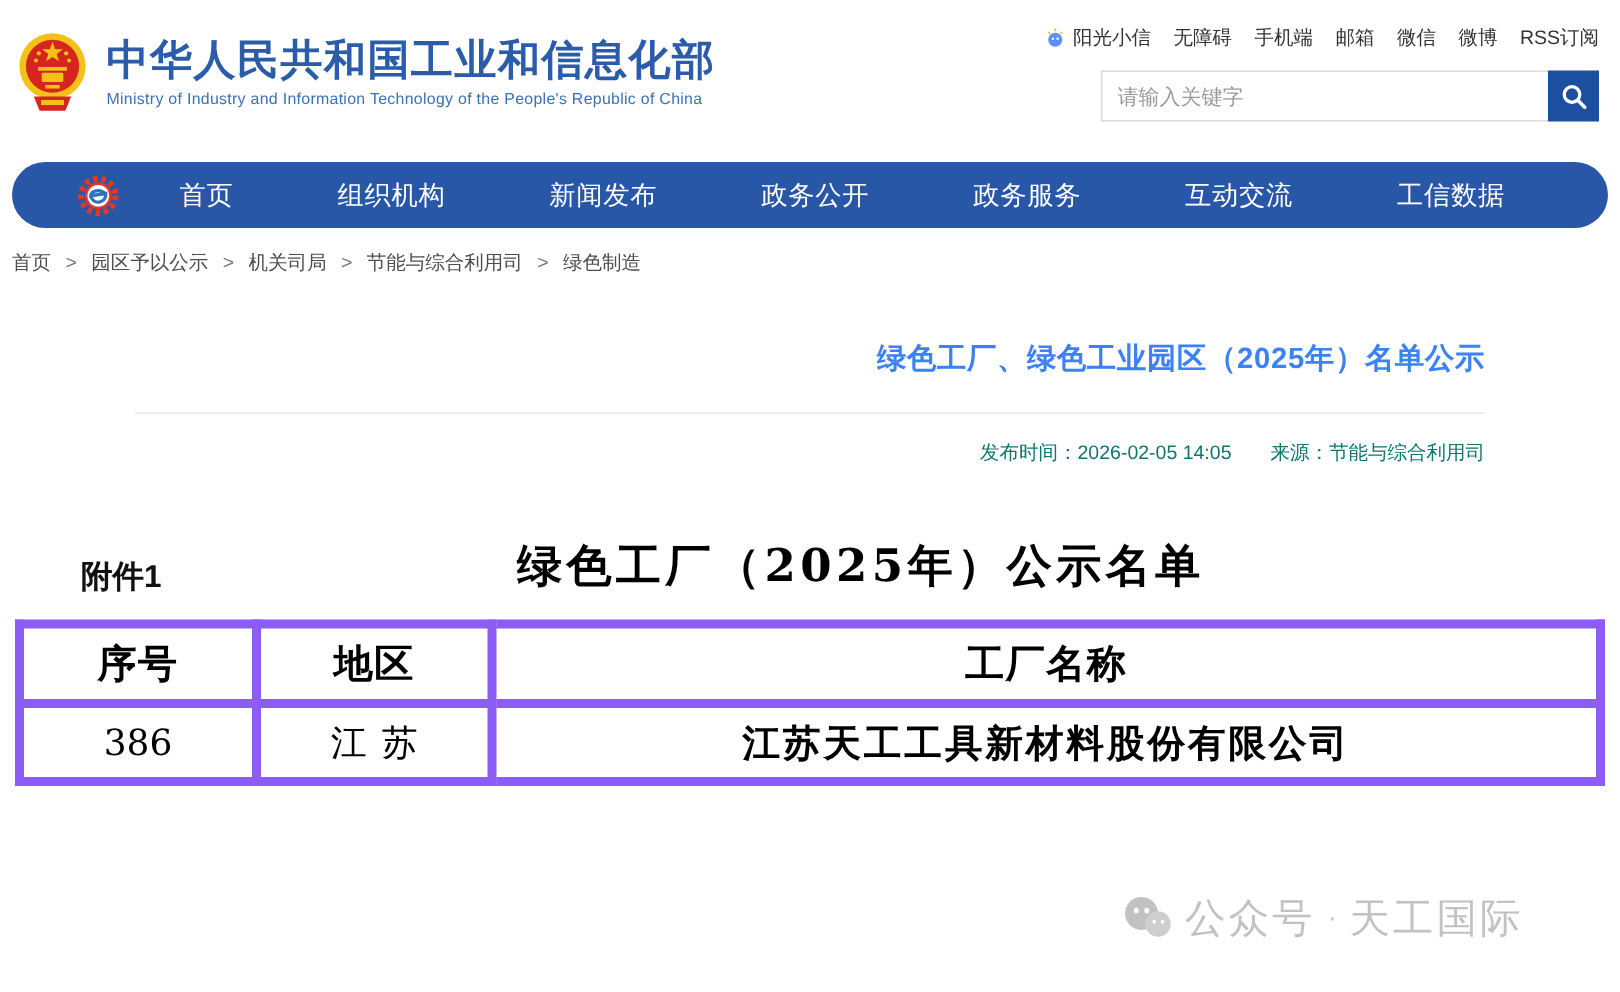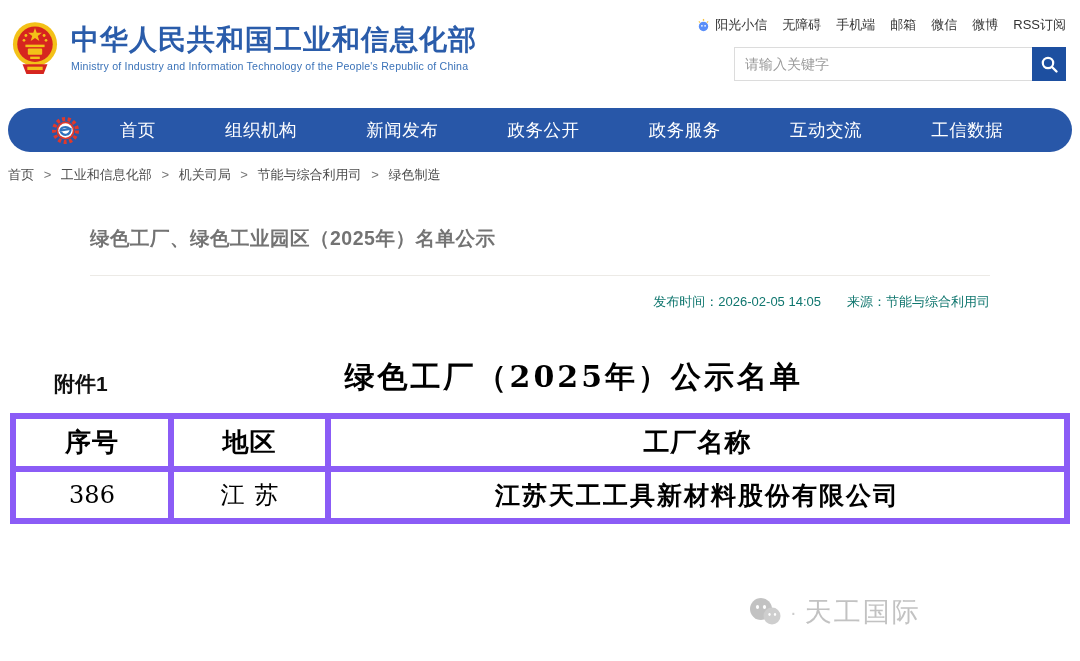--- a/index.html
+++ b/index.html
@@ -43,21 +43,21 @@
   .nav-item { color:#ffffff; font-size:17.5px; cursor:pointer; letter-spacing:0.5px; }
 
   
   .breadcrumb { padding:14px 8px 0; font-size:13px; color:#4d4d4d; }
   .breadcrumb .crumb { cursor:pointer; }
   .breadcrumb .sep { margin:0 6px; color:#777; }
 
   
   .article { width:900px; margin:0 auto; }
   .article-title {
-    margin-top:41px; text-align:left; font-size:19.5px; font-weight:bold; color:#737373;
+    margin-top:41px; text-align:right; font-size:19.5px; font-weight:bold; color:#3b82f6;
     letter-spacing:0.5px;
   }
   .article-divider { margin-top:23px; border-top:1px solid #eceae6; }
   .article-meta { margin-top:17px; text-align:right; font-size:13px; color:#0f766e; }
   .article-meta .src { margin-left:26px; }
   .article-body {
     margin-top:45px; font-family:"DejaVu Serif","Liberation Serif",serif;
     font-size:15.5px; color:#333; line-height:37px; text-indent:2em; text-align:justify;
   }
 
@@ -178,21 +178,21 @@
       <span class="nav-item">政务公开</span>
       <span class="nav-item">政务服务</span>
       <span class="nav-item">互动交流</span>
       <span class="nav-item">工信数据</span>
     </div>
   </div>
 
   <div class="breadcrumb">
     <span class="crumb">首页</span>
     <span class="sep">&gt;</span>
-    <span class="crumb">工业和信息化部</span>
+    <span class="crumb">园区予以公示</span>
     <span class="sep">&gt;</span>
     <span class="crumb">机关司局</span>
     <span class="sep">&gt;</span>
     <span class="crumb">节能与综合利用司</span>
     <span class="sep">&gt;</span>
     <span class="crumb">绿色制造</span>
   </div>
 
   <div class="article">
     <div class="article-title">绿色工厂、绿色工业园区（2025年）名单公示</div>
@@ -231,17 +231,18 @@
 
   <div class="watermark">
     <svg width="34" height="30" viewBox="0 0 34 30">
       <circle cx="13" cy="12" r="11" fill="#b4b4b4"></circle>
       <circle cx="24" cy="19" r="8.5" fill="#c2c2c2"></circle>
       <ellipse cx="9.5" cy="10" rx="1.6" ry="1.9" fill="#ffffff"></ellipse>
       <ellipse cx="16.5" cy="10" rx="1.6" ry="1.9" fill="#ffffff"></ellipse>
       <ellipse cx="21.5" cy="17.5" rx="1.2" ry="1.4" fill="#ffffff"></ellipse>
       <ellipse cx="27" cy="17.5" rx="1.2" ry="1.4" fill="#ffffff"></ellipse>
     </svg>
+    <span class="wm-text">公众号</span>
     <span class="wm-sep">·</span>
     <span class="wm-text">天工国际</span>
   </div>
 
 </div>
 
 </body></html>

